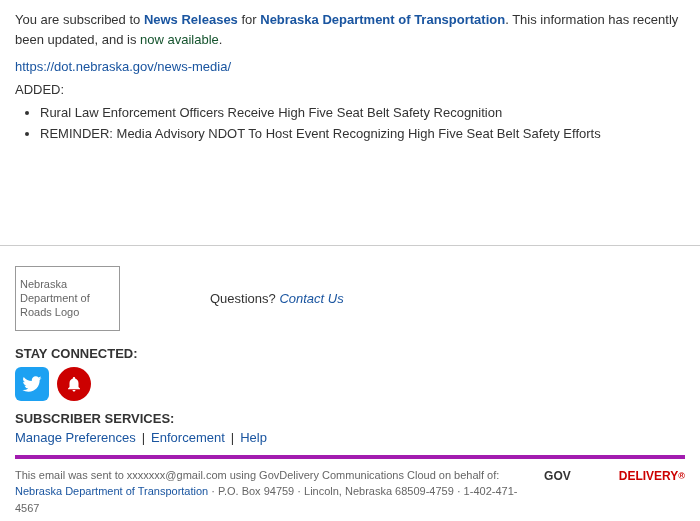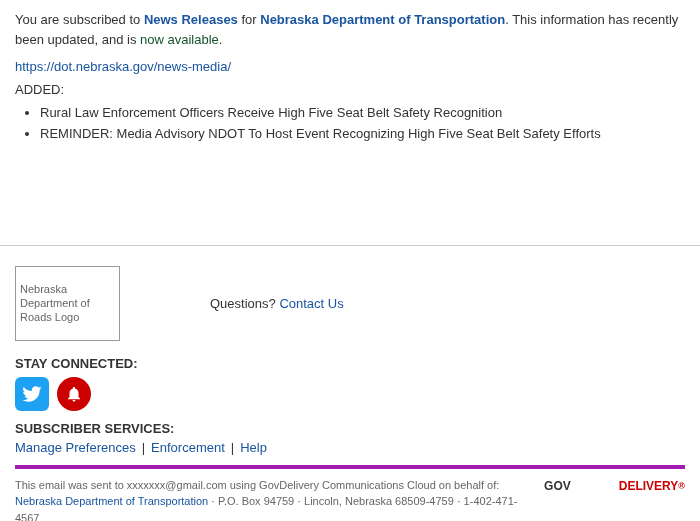--- a/index.html
+++ b/index.html
@@ -61,41 +61,42 @@
     .footer-top {
       display: flex;
       align-items: center;
       gap: 30px;
       margin-bottom: 15px;
     }
 
     .logo-box {
       border: 1px solid #999;
       width: 105px;
-      height: 75px;
+      height: 65px;
       display: flex;
       align-items: center;
       justify-content: center;
       padding: 4px;
       color: #666;
       font-size: 11px;
       line-height: 1.3;
       text-align: left;
       flex-shrink: 0;
     }
 
     .questions-block {
       font-size: 13px;
       color: #333;
       margin-left: 60px;
     }
 
     .questions-block a {
       color: #1a55a0;
       text-decoration: none;
+      font-style: italic;
     }
 
     .stay-connected {
       margin-bottom: 8px;
     }
 
     .stay-connected-label {
       font-size: 13px;
       color: #333;
       font-weight: bold;

